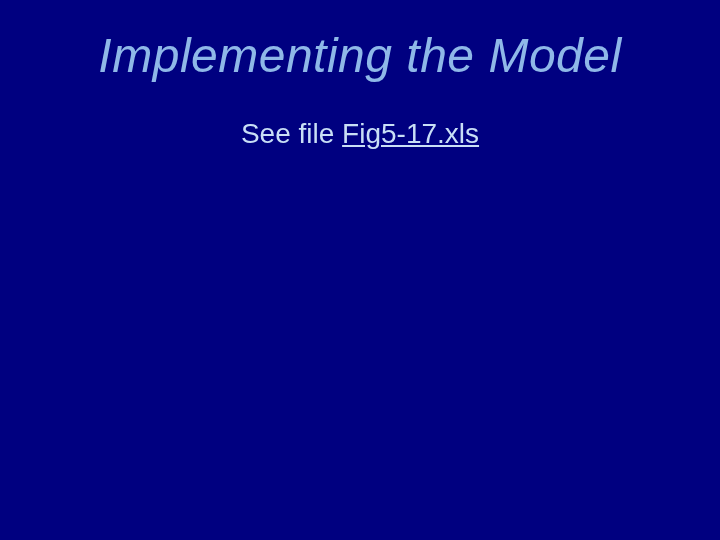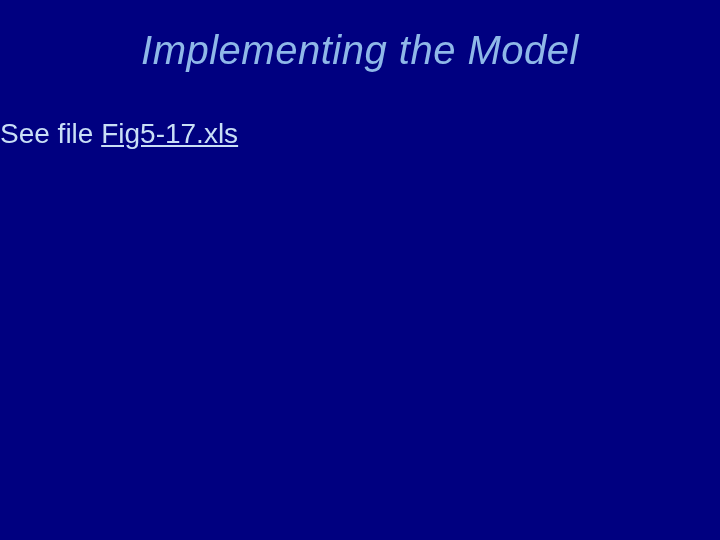--- a/index.html
+++ b/index.html
@@ -17,32 +17,32 @@
     width: 720px;
     height: 540px;
     position: relative;
   }
   .title {
     position: absolute;
     top: 28px;
     left: 0;
     width: 100%;
     text-align: center;
-    font-size: 40px;
+    font-size: 48px;
     font-style: italic;
     color: #8fb8e8;
     font-weight: 400;
     letter-spacing: 0.5px;
   }
   .body-line {
     position: absolute;
     top: 118px;
     left: 0;
     width: 100%;
-    text-align: left;
+    text-align: center;
     font-size: 28px;
     color: #c9dff6;
     font-weight: 400;
   }
   .file-link {
     color: #c9dff6;
     text-decoration: underline;
     cursor: pointer;
   }
 </style>

